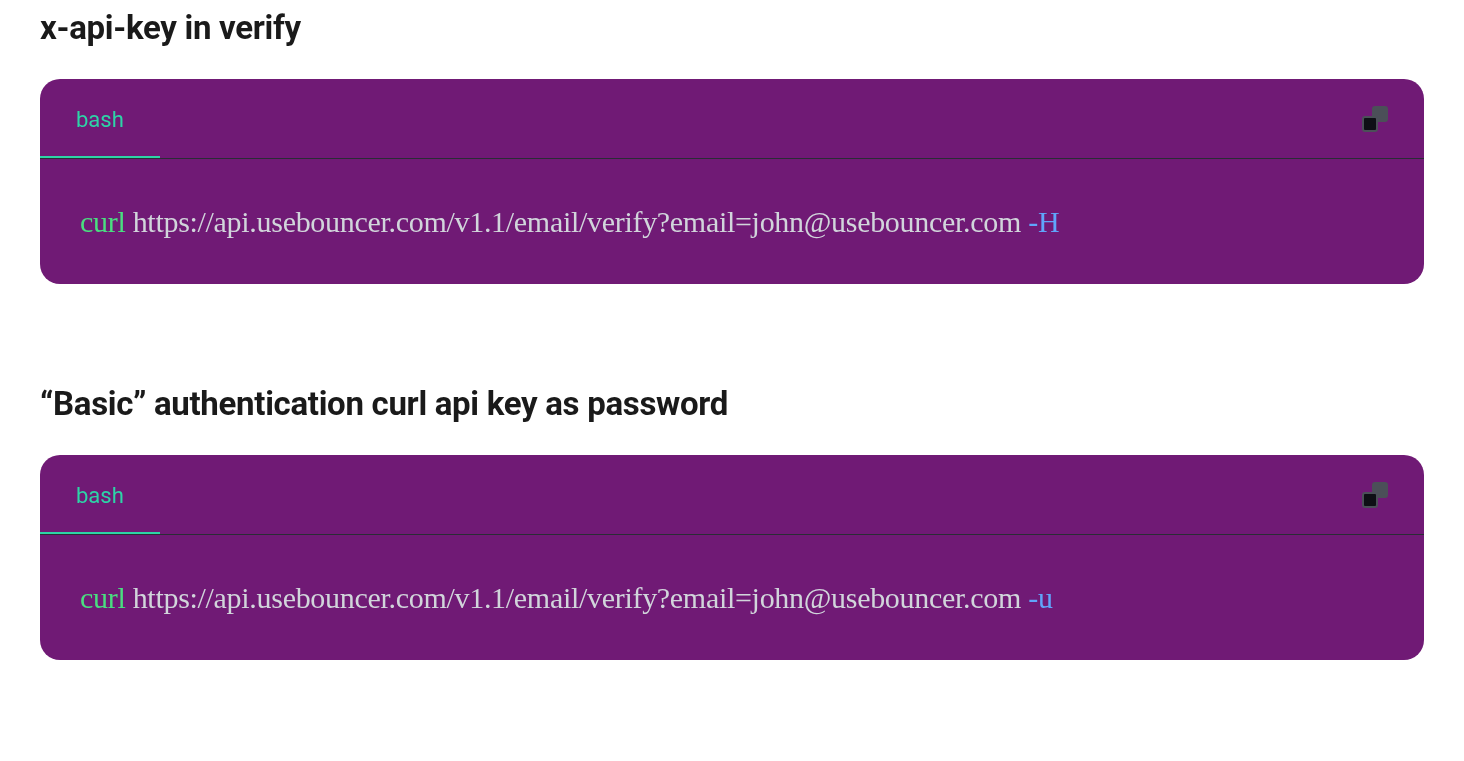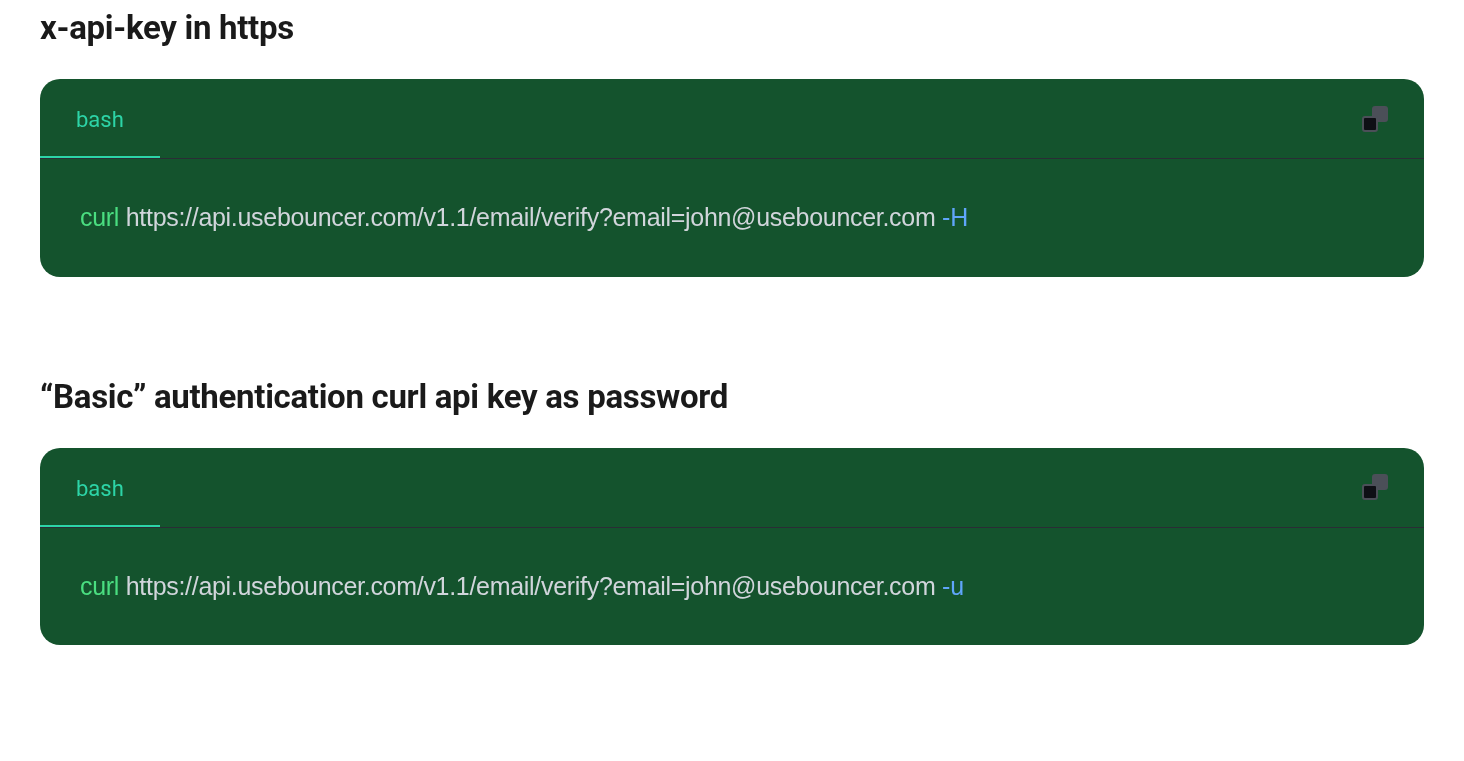--- a/index.html
+++ b/index.html
@@ -20,21 +20,21 @@
       margin-bottom: 32px;
       letter-spacing: -0.3px;
     }
     .section-heading:first-of-type {
       margin-top: 8px;
     }
     .section-heading.second {
       margin-top: 100px;
     }
     .code-block {
-      background: #14532d;
+      background: #701a75;
       border-radius: 20px;
       overflow: hidden;
       margin-bottom: 0;
     }
     .code-header {
       display: flex;
       justify-content: space-between;
       align-items: center;
       padding: 0;
       border-bottom: 1px solid #2a2d35;
@@ -81,39 +81,39 @@
       bottom: 0;
       left: 0;
       background: #0e0f15;
     }
     .code-content {
       padding: 40px 40px 40px 40px;
       overflow-x: hidden;
       white-space: nowrap;
     }
     .code-line {
-      font-family: Liberation Sans, sans-serif;
-      font-size: 25px;
+      font-family: Liberation Serif, serif;
+      font-size: 30px;
       letter-spacing: -0.3px;
       line-height: 1.5;
     }
     .code-command {
       color: #4ade80;
     }
     .code-url {
       color: #d1d5db;
     }
     .code-flag {
       color: #60a5fa;
     }
   </style>
 </head>
 <body>
 
-<h2 class="section-heading">x-api-key in https</h2>
+<h2 class="section-heading">x-api-key in verify</h2>
 
 <div class="code-block">
   <div class="code-header">
     <span class="code-tab">bash</span>
     <button class="copy-button">
       <span class="copy-icon">
         <span class="copy-icon-back"></span>
         <span class="copy-icon-front"></span>
       </span>
     </button>

